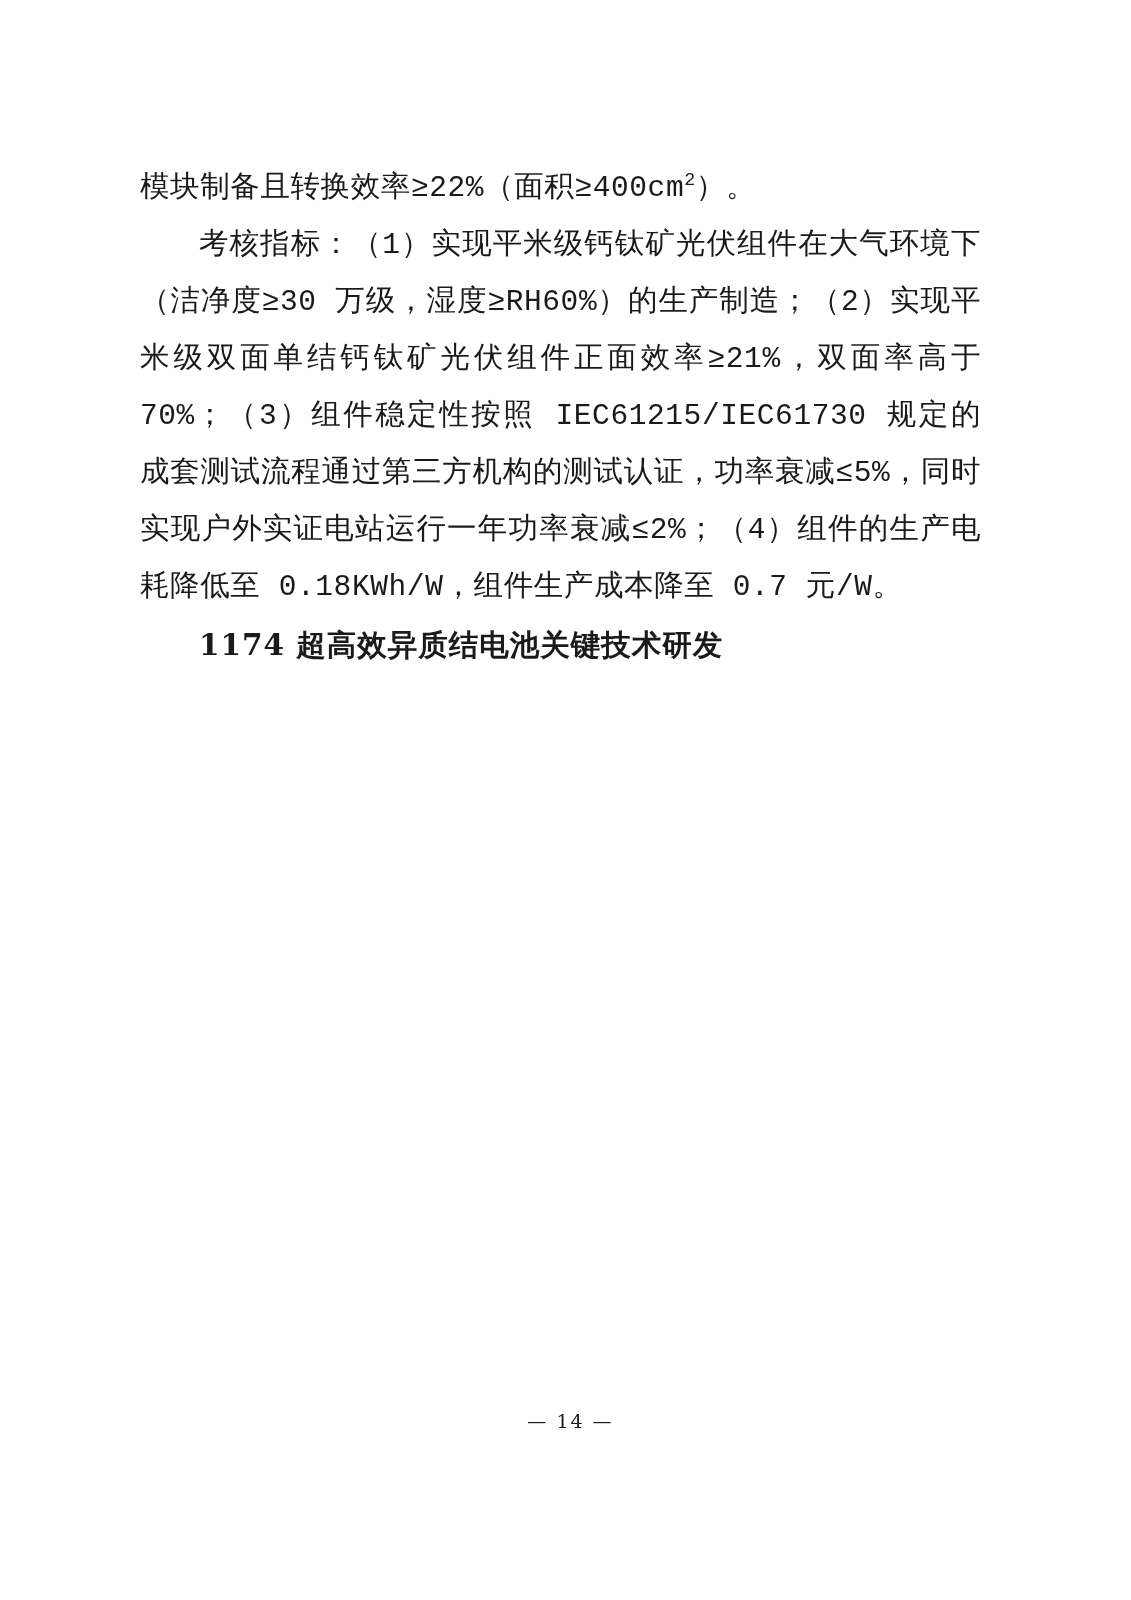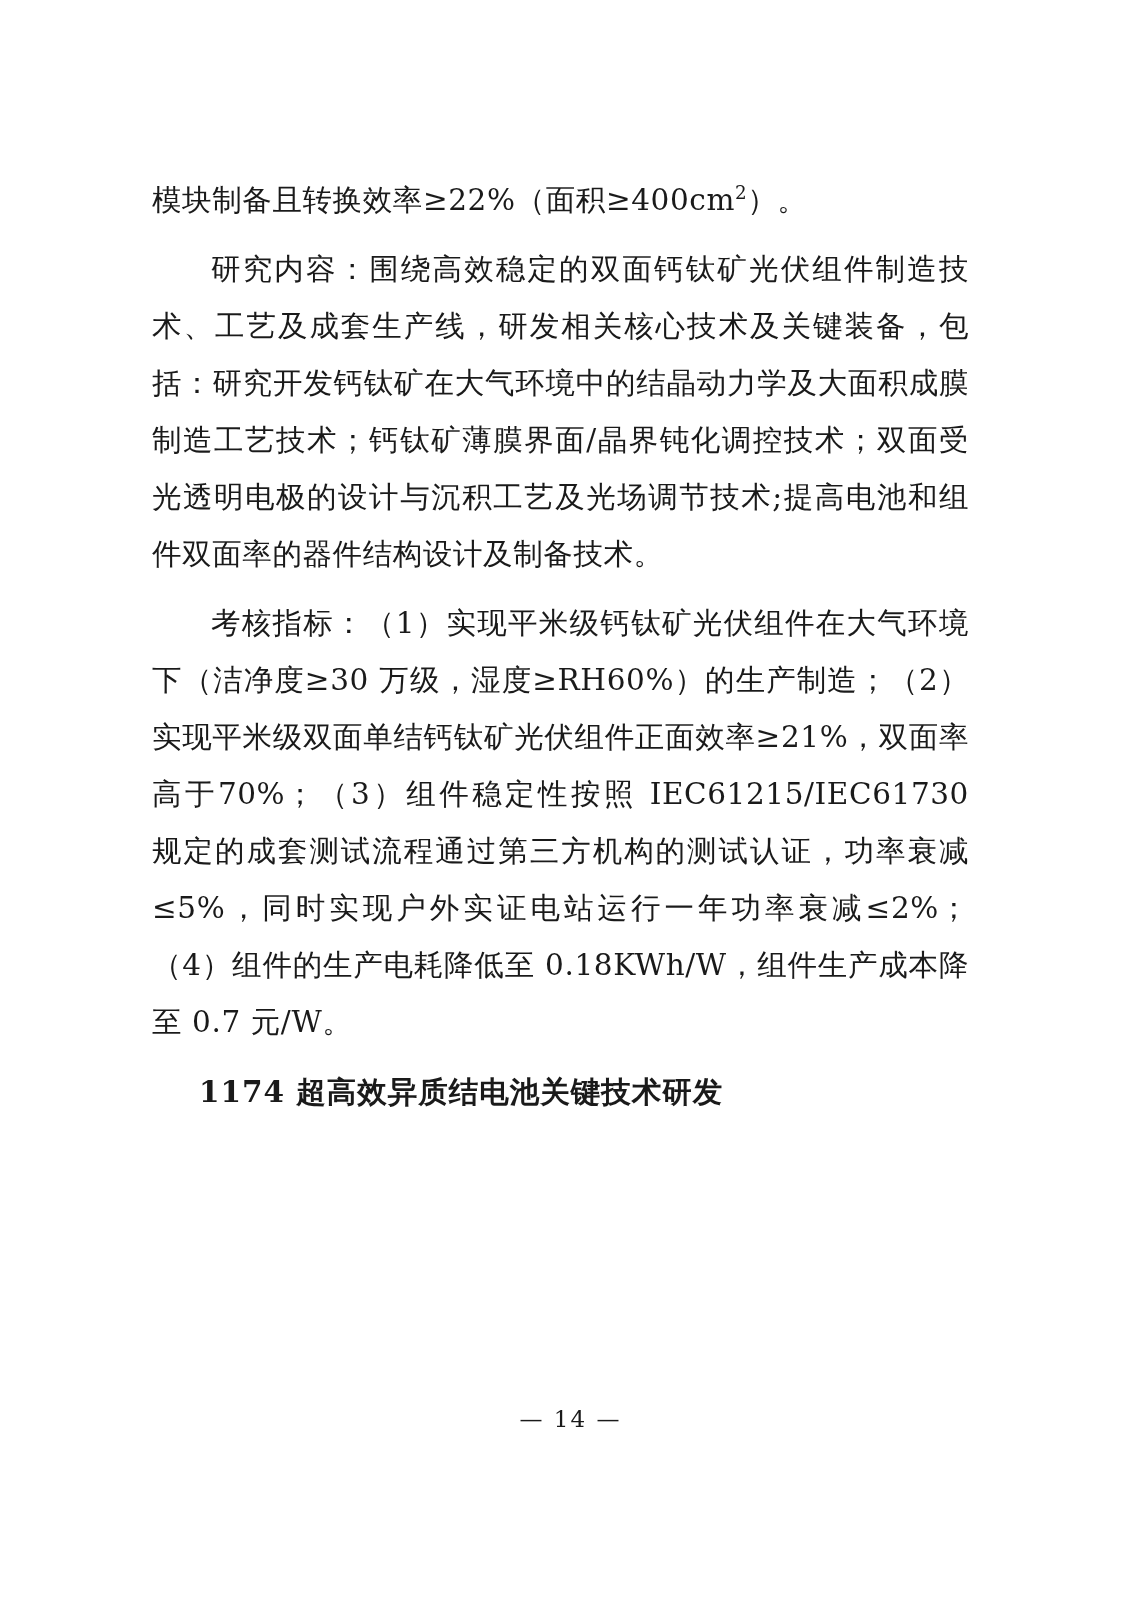--- a/index.html
+++ b/index.html
@@ -23,22 +23,23 @@
     box-sizing: border-box;
     padding: 160px 150px 0 140px;
   }
   .doc-body {
     font-size: 29.5px;
     line-height: 57px;
     text-align: justify;
     letter-spacing: 0.6px;
   }
   .para {
-    margin: 12px;
+    margin: 0;
     text-indent: 2em;
+    font-family: Liberation Mono, monospace;
   }
   .para.noindent {
     text-indent: 0;
   }
   .heading {
     margin: 0;
     text-indent: 2em;
     font-weight: 700;
     letter-spacing: 1px;
   }
@@ -46,39 +47,38 @@
     font-size: 0.62em;
     vertical-align: super;
     line-height: 0;
   }
   .page-number {
     position: absolute;
     left: 0;
     right: 0;
     bottom: 168px;
     text-align: center;
-    font-size: 23px;
+    font-size: 19px;
     letter-spacing: 2px;
     font-family: "DejaVu Serif", "Liberation Serif", serif;
   }
   .pn-inner {
     display: inline-block;
     padding-left: 10px;
   }
 </style>
 </head>
 <body>
 
 <div class="page">
   <div class="doc-body">
 
     <p class="para noindent"><span>模块制备且转换效率≥22%（面积≥400cm</span><sup>2</sup><span>）。</span></p>
 
 
-    <p class="para">研究内容：围绕高效稳定的双面钙钛矿光伏组件制造技术、工艺及成套生产线，研发相关核心技术及关键装备，包括：研究开发钙钛矿在大气环境中的结晶动力学及大面积成膜制造工艺技术；钙钛矿薄膜界面/晶界钝化调控技术；双面受光透明电极的设计与沉积工艺及光场调节技术;提高电池和组件双面率的器件结构设计及制备技术。</p>
 
     <p class="para">考核指标：（1）实现平米级钙钛矿光伏组件在大气环境下（洁净度≥30 万级，湿度≥RH60%）的生产制造；（2）实现平米级双面单结钙钛矿光伏组件正面效率≥21%，双面率高于70%；（3）组件稳定性按照 IEC61215/IEC61730 规定的成套测试流程通过第三方机构的测试认证，功率衰减≤5%，同时实现户外实证电站运行一年功率衰减≤2%；（4）组件的生产电耗降低至 0.18KWh/W，组件生产成本降至 0.7 元/W。</p>
 
     <p class="heading">1174 超高效异质结电池关键技术研发</p>
 
 
 
   </div>
 </div>
 

